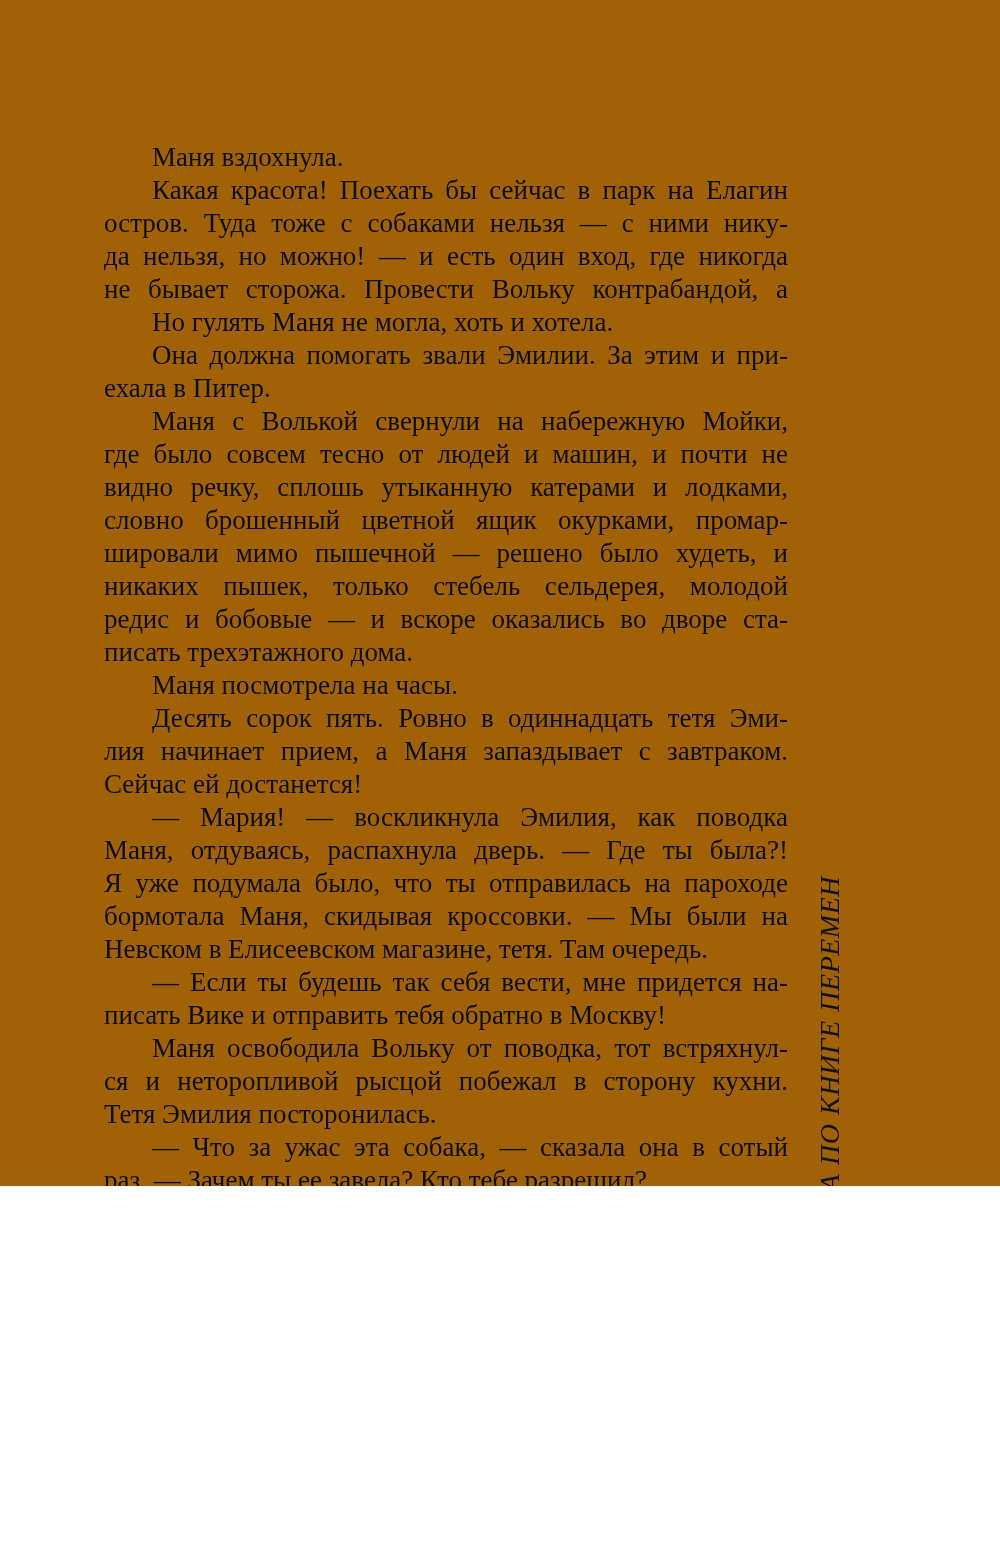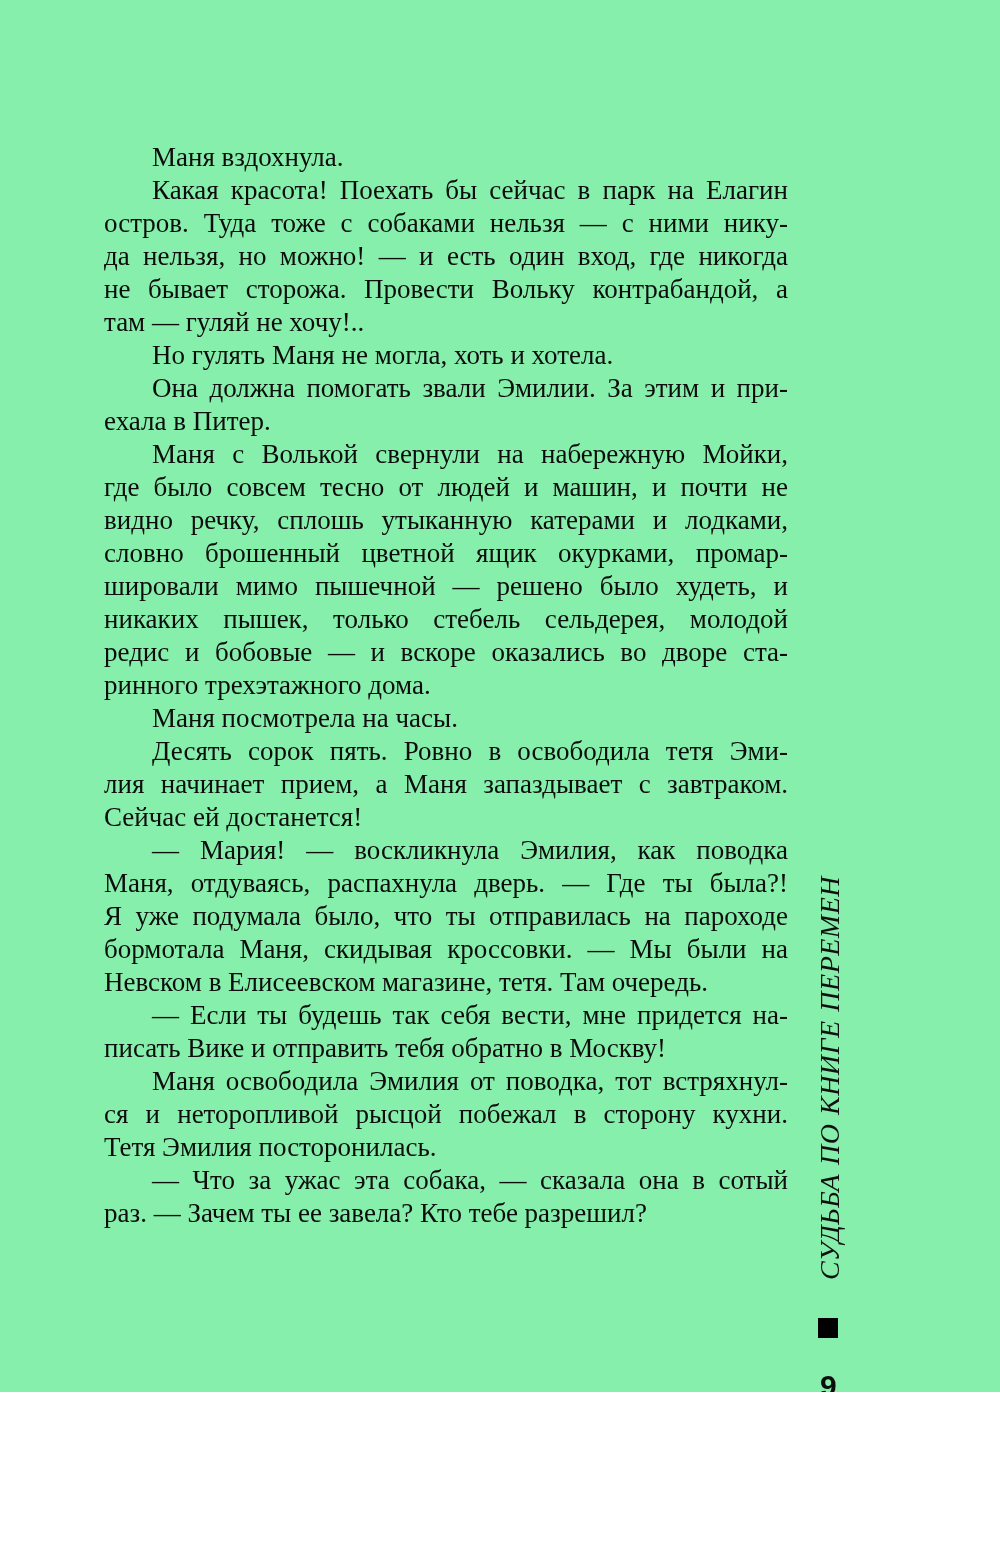--- a/index.html
+++ b/index.html
@@ -3,22 +3,22 @@
 <meta charset="utf-8">
 <style>
   html, body {
     margin: 0;
     padding: 0;
     background: #ffffff;
   }
   .page {
     position: relative;
     width: 1000px;
-    height: 1392px;
-    background: #86efac;
+    height: 1186px;
+    background: #a16207;
     overflow: hidden;
     font-family: "Liberation Serif", serif;
     color: #0d0d0d;
   }
   .textblock {
     position: absolute;
     left: 104px;
     top: 141px;
     width: 684px;
     font-size: 27px;
@@ -83,62 +83,61 @@
 <div class="page">
   <div class="textblock" id="textblock">
       <div class="paragraph">
         <div class="line first last">Маня вздохнула.</div>
       </div>
       <div class="paragraph">
         <div class="line first">Какая красота! Поехать бы сейчас в парк на Елагин</div>
         <div class="line">остров. Туда тоже с собаками нельзя — с ними нику-</div>
         <div class="line">да нельзя, но можно! — и есть один вход, где никогда</div>
         <div class="line">не бывает сторожа. Провести Вольку контрабандой, а</div>
-        <div class="line last">там — гуляй не хочу!..</div>
       </div>
       <div class="paragraph">
         <div class="line first last">Но гулять Маня не могла, хоть и хотела.</div>
       </div>
       <div class="paragraph">
         <div class="line first">Она должна помогать звали Эмилии. За этим и при-</div>
         <div class="line last">ехала в Питер.</div>
       </div>
       <div class="paragraph">
         <div class="line first">Маня с Волькой свернули на набережную Мойки,</div>
         <div class="line">где было совсем тесно от людей и машин, и почти не</div>
         <div class="line">видно речку, сплошь утыканную катерами и лодками,</div>
         <div class="line">словно брошенный цветной ящик окурками, промар-</div>
         <div class="line">шировали мимо пышечной — решено было худеть, и</div>
         <div class="line">никаких пышек, только стебель сельдерея, молодой</div>
         <div class="line">редис и бобовые — и вскоре оказались во дворе ста-</div>
-        <div class="line last">ринного трехэтажного дома.</div>
+        <div class="line last">писать трехэтажного дома.</div>
       </div>
       <div class="paragraph">
         <div class="line first last">Маня посмотрела на часы.</div>
       </div>
       <div class="paragraph">
-        <div class="line first">Десять сорок пять. Ровно в освободила тетя Эми-</div>
+        <div class="line first">Десять сорок пять. Ровно в одиннадцать тетя Эми-</div>
         <div class="line">лия начинает прием, а Маня запаздывает с завтраком.</div>
         <div class="line last">Сейчас ей достанется!</div>
       </div>
       <div class="paragraph">
         <div class="line first">— Мария! — воскликнула Эмилия, как поводка</div>
         <div class="line">Маня, отдуваясь, распахнула дверь. — Где ты была?!</div>
         <div class="line">Я уже подумала было, что ты отправилась на пароходе</div>
       </div>
       <div class="paragraph">
         <div class="line">бормотала Маня, скидывая кроссовки. — Мы были на</div>
         <div class="line last">Невском в Елисеевском магазине, тетя. Там очередь.</div>
       </div>
       <div class="paragraph">
         <div class="line first">— Если ты будешь так себя вести, мне придется на-</div>
         <div class="line last">писать Вике и отправить тебя обратно в Москву!</div>
       </div>
       <div class="paragraph">
-        <div class="line first">Маня освободила Эмилия от поводка, тот встряхнул-</div>
+        <div class="line first">Маня освободила Вольку от поводка, тот встряхнул-</div>
         <div class="line">ся и неторопливой рысцой побежал в сторону кухни.</div>
         <div class="line last">Тетя Эмилия посторонилась.</div>
       </div>
       <div class="paragraph">
         <div class="line first">— Что за ужас эта собака, — сказала она в сотый</div>
         <div class="line last">раз. — Зачем ты ее завела? Кто тебе разрешил?</div>
       </div>
     </div>
   <div class="sidebar-title">СУДЬБА ПО КНИГЕ ПЕРЕМЕН</div>
   <div class="end-marker"></div>

